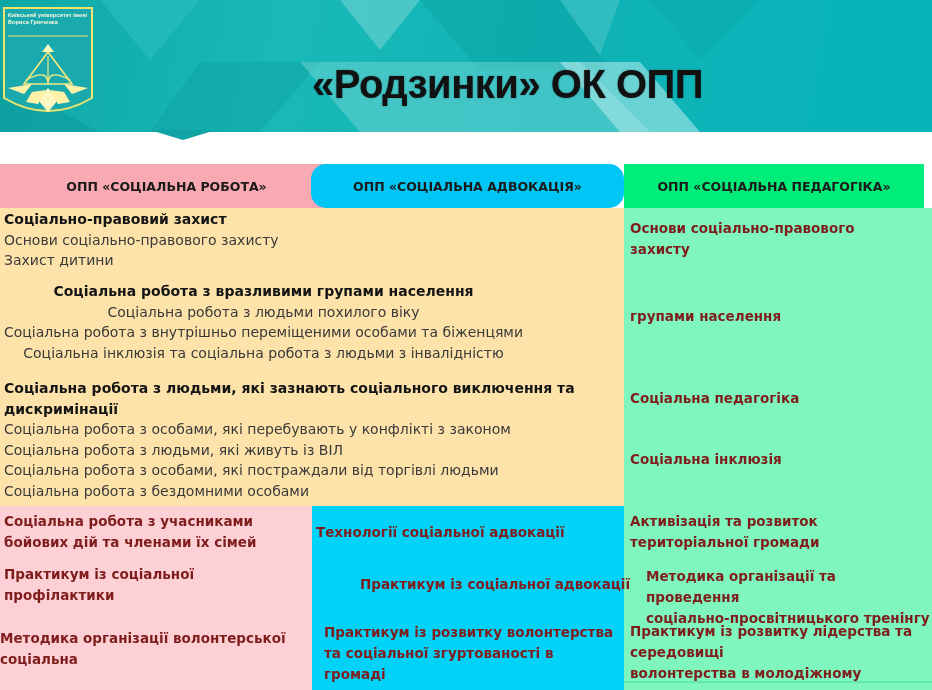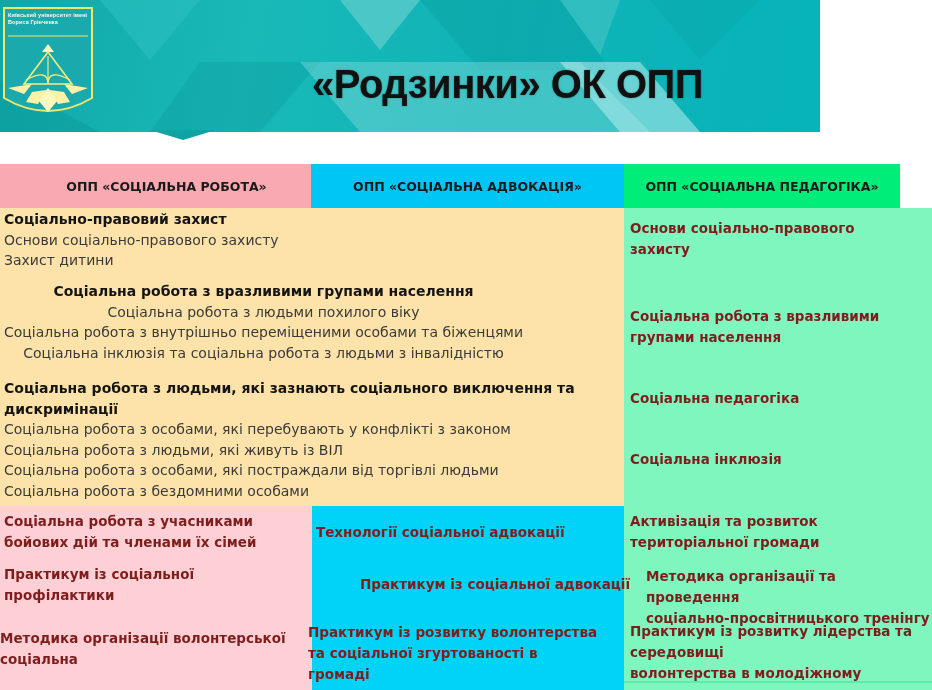--- a/index.html
+++ b/index.html
@@ -1,21 +1,21 @@
 <!DOCTYPE html>
 <html><head>
 <meta charset="utf-8">
 <style>
   * { box-sizing: border-box; margin: 0; padding: 0; }
   html, body { width: 932px; height: 690px; overflow: hidden; background: #ffffff; }
   body { position: relative; font-family: "DejaVu Sans", sans-serif; color: #1a1a1a; }
 
   
   .banner {
-    position: absolute; left: 0; top: 0; width: 820px; height: 132px;
+    position: absolute; left: 0; top: 0; width: 932px; height: 132px;
     background: linear-gradient(100deg, #0fa7a6 0%, #19b9b8 30%, #10b3b6 60%, #06b4ba 100%);
     overflow: hidden;
   }
   .banner .facet { position: absolute; }
   .banner-notch {
     position: absolute; left: 150px; top: 130px; width: 0; height: 0;
     border-left: 33px solid transparent; border-right: 33px solid transparent;
     border-top: 10px solid #10a3a4;
   }
   .logo {
@@ -30,22 +30,22 @@
     position: absolute; left: 312px; top: 62px;
     font-family: "Liberation Sans", sans-serif; font-weight: bold;
     font-size: 40px; color: #111; letter-spacing: -0.5px;
     text-shadow: 0 0 2px rgba(0,0,0,0.35);
   }
 
   
   .hdr { position: absolute; top: 164px; height: 44px; display: flex; align-items: center; justify-content: center;
          font-size: 12.5px; font-weight: bold; color: #1a1a1a; }
   .hdr-1 { left: 0; width: 333px; background: #f9a9b1; }
-  .hdr-2 { left: 311px; width: 313px; background: #00c6f5; }
-  .hdr-3 { left: 624px; width: 276px; background: #00ed7a; }
+  .hdr-2 { left: 311px; width: 313px; background: #00c6f5; border-radius: 15px; }
+  .hdr-3 { left: 624px; width: 300px; background: #00ed7a; }
 
   .beige { position: absolute; left: 0; top: 208px; width: 624px; height: 298px; background: #fde3a9; }
   .green { position: absolute; left: 624px; top: 208px; width: 308px; height: 482px; background: #7ef6bd; }
   .green-line { position: absolute; left: 624px; top: 681px; width: 308px; height: 2px; background: #5fe9ab; }
   .pink { position: absolute; left: 0; top: 506px; width: 312px; height: 184px; background: #fcd0d5; }
   .blue { position: absolute; left: 312px; top: 506px; width: 312px; height: 184px; background: #00d2f8; }
 
   .txt { position: absolute; font-size: 14px; line-height: 20.5px; color: #222; }
   .b { font-weight: bold; color: #141414; }
   .n { font-weight: normal; color: #3a3a3a; }
@@ -124,21 +124,20 @@
   <div class="n">Соціальна робота з людьми, які живуть із ВІЛ</div>
   <div class="n">Соціальна робота з особами, які постраждали від торгівлі людьми</div>
   <div class="n">Соціальна робота з бездомними особами</div>
 </div>
 
 <div class="cell" style="left:630px; top:218px;">
   <div>Основи соціально-правового</div>
   <div>захисту</div>
 </div>
 <div class="cell" style="left:630px; top:306px;">
-  <div>Соціальна робота з вразливими</div>
   <div>групами населення</div>
 </div>
 <div class="cell" style="left:630px; top:388px;">
   <div>Соціальна педагогіка</div>
 </div>
 <div class="cell" style="left:630px; top:449px;">
   <div>Соціальна інклюзія</div>
 </div>
 <div class="cell" style="left:630px; top:511px;">
   <div>Активізація та розвиток</div>
@@ -166,17 +165,17 @@
   <div>Методика організації волонтерської</div>
   <div>соціальна</div>
 </div>
 
 <div class="cell" style="left:316px; top:522px;">
   <div>Технології соціальної адвокації</div>
 </div>
 <div class="cell" style="left:316px; top:574px;margin-left:44px;">
   <div>Практикум із соціальної адвокації</div>
 </div>
-<div class="cell" style="left:308px; top:622px;">
+<div class="cell" style="left:324px; top:622px;">
   <div>Практикум із розвитку волонтерства</div>
   <div>та соціальної згуртованості в</div>
   <div>громаді</div>
 </div>
 
 </body></html>

